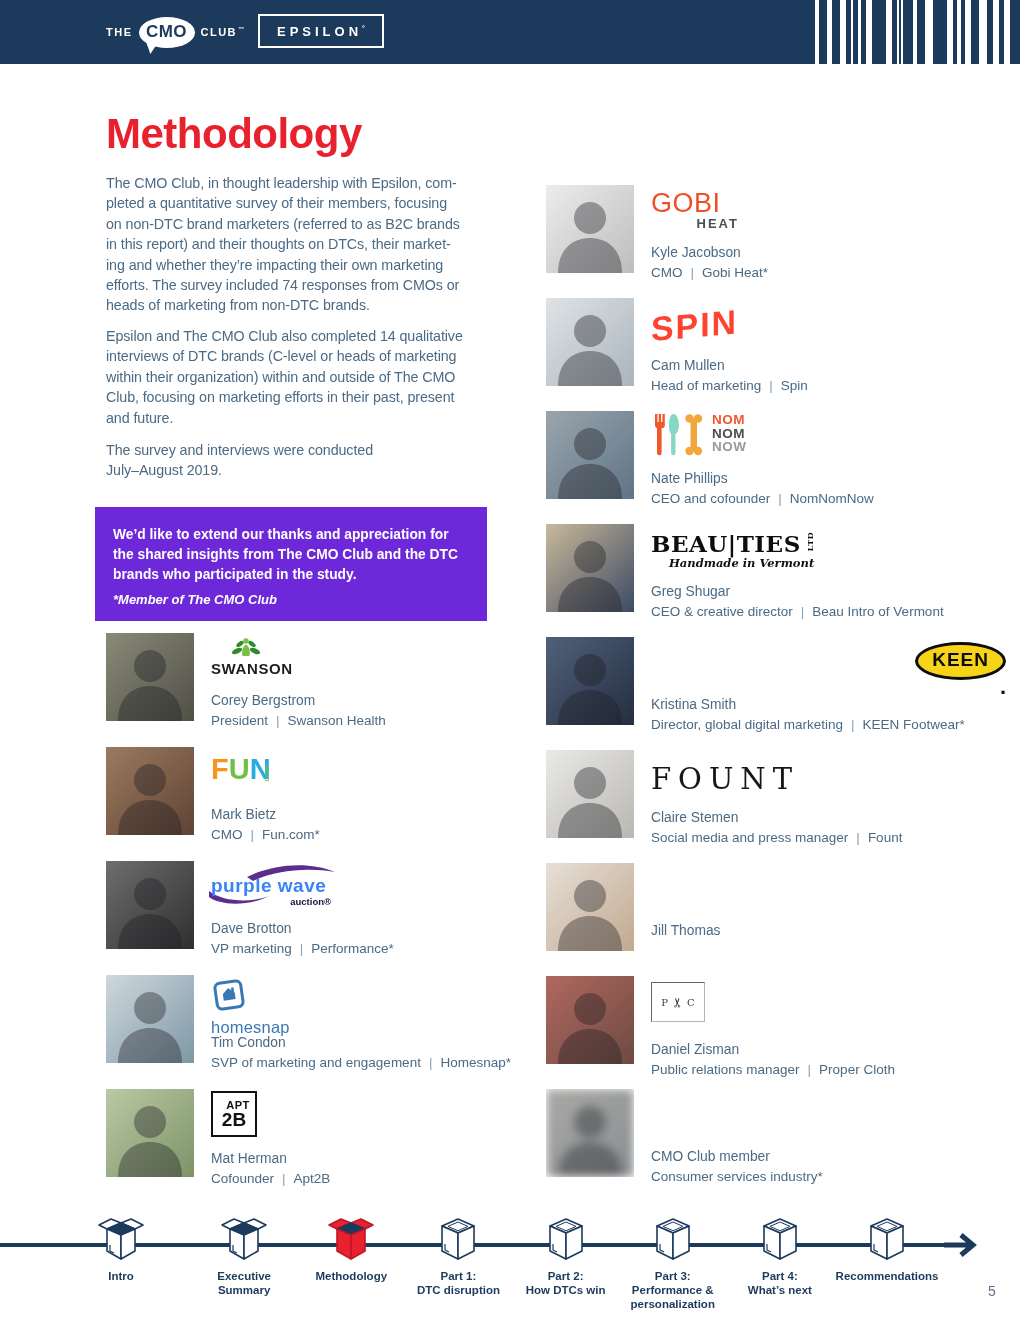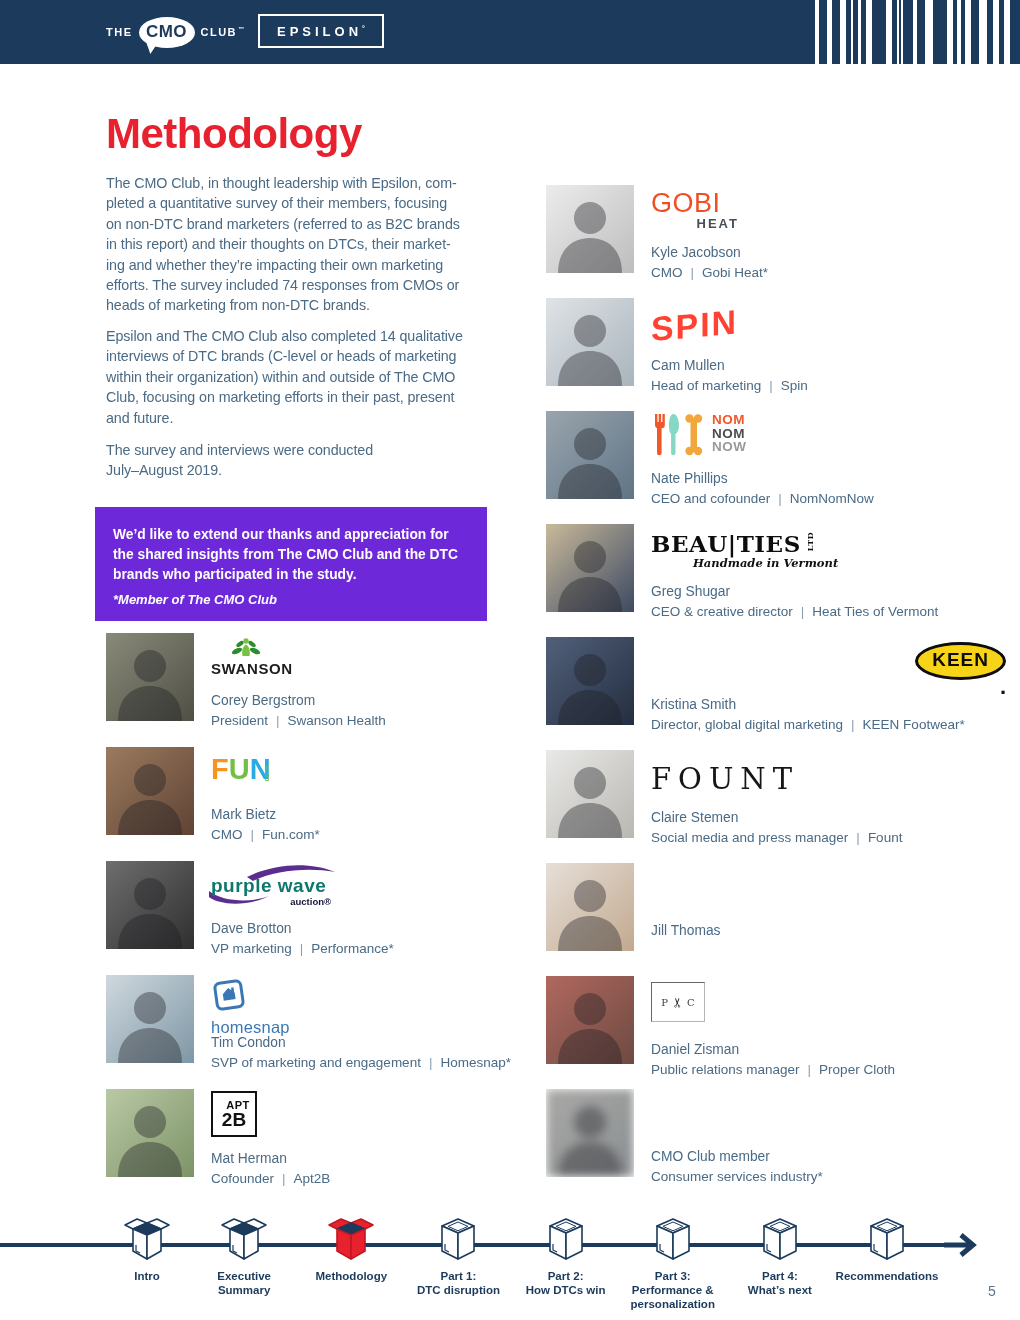--- a/index.html
+++ b/index.html
@@ -54,21 +54,21 @@
   
   .lg-swanson { padding-top:4px; }
   .sw-icon { display:block; margin-left:18px; }
   .sw-text { font-weight:800; font-size:15px; color:#1d1d1b; letter-spacing:.6px; }
   .lg-fun { position:relative; padding-top:8px; font-weight:900; font-size:29px; line-height:29px; width:70px; }
   .fun-f { color:#f7941d; } .fun-u { color:#72bf44; } .fun-n { color:#29abe2; }
   .fun-com { position:absolute; right:6px; top:12px; transform:rotate(-90deg); font-size:7px;
     font-weight:700; color:#72bf44; letter-spacing:.5px; }
   .lg-pw { position:relative; padding-top:14px; width:126px; }
   .pw-sw { position:absolute; left:-4px; top:0; }
-  .pw-text { font-weight:800; font-size:19px; color:#0f766e; letter-spacing:.5px; position:relative; }
+  .pw-text { font-weight:800; font-size:19px; color:#3b82f6; letter-spacing:.5px; position:relative; }
   .pw-sub { font-weight:700; font-size:9.5px; color:#14143c; text-align:right; width:120px; margin-top:-1px; }
   .lg-hs { padding-top:2px; }
   .hs-text { font-weight:400; font-size:16.5px; color:#3a78b5; letter-spacing:.2px; margin-top:1px; }
   .lg-apt .apt-box { width:46px; height:46px; border:2.5px solid #111; display:flex; flex-direction:column;
     align-items:center; justify-content:center; color:#111; margin-top:2px; }
   .apt-top { font-weight:700; font-size:11px; line-height:11px; letter-spacing:.5px; margin-left:8px; }
   .apt-bot { font-weight:900; font-size:19px; line-height:18px; }
   .lg-gobi { padding-top:6px; width:88px; }
   .gobi-main { font-weight:400; font-size:27px; line-height:25px; color:#f04e23; letter-spacing:.5px; }
   .gobi-sub { font-weight:800; font-size:13px; color:#474f56; text-align:right; letter-spacing:2px; }
@@ -76,21 +76,21 @@
     transform:rotate(-5deg) skewX(-5deg); transform-origin:0 50%; display:inline-block; }
   .lg-nom { display:flex; gap:9px; align-items:flex-start; padding-top:2px; }
   .nom-text div { font-weight:800; font-size:13.5px; line-height:13.5px; letter-spacing:.5px; }
   .nom1 { color:#f0582a; } .nom2 { color:#4d4d4f; } .nom3 { color:#9a9a9c; }
   .lg-bt { padding-top:6px; }
   .bt-main { font-family:"DejaVu Serif", serif; font-weight:700; font-size:23px; line-height:23px;
     color:#0d0d0d; letter-spacing:.5px; }
   .bt-ltd { display:inline-block; transform:rotate(-90deg); font-size:8px; font-weight:700;
     vertical-align:8px; margin-left:0px; }
   .bt-sub { font-family:"DejaVu Serif", serif; font-style:italic; font-weight:700; font-size:11.5px;
-    color:#111; margin-left:42px; margin-top:1px; }
+    color:#111; margin-left:18px; margin-top:1px; }
   .lg-keen { display:flex; align-items:flex-end; padding-top:5px;flex-direction:column; }
   .keen-oval { background:#f7d417; border:3px solid #0d0d0d; border-radius:50%; padding:4px 14px 6px;
     font-weight:900; font-size:19px; color:#0d0d0d; letter-spacing:1px; }
   .keen-dot { font-weight:900; font-size:22px; color:#0d0d0d; margin-left:2px; line-height:14px; }
   .lg-fount { font-family:"DejaVu Serif", serif; font-size:29px; letter-spacing:7px; color:#161616;
     padding-top:12px; }
   .lg-pc .pc-box { width:54px; height:40px; border:1px solid #b5b5b5; border-top-color:#666;
     border-left-color:#666; display:flex; align-items:center; justify-content:center; gap:4px;
     color:#3c3c3c; font-family:"DejaVu Serif", serif; font-size:10px; margin-top:6px; }
   .pc-sc { display:inline-block; transform:rotate(-90deg); font-size:13px; color:#222; }
@@ -367,21 +367,21 @@
       </div>
     </div>
     <div class="info">
       <div class="logo-slot">
             <div class="lg-bt">
     <div class="bt-main"><span>BEAU|TIES</span><span class="bt-ltd">LTD</span></div>
     <div class="bt-sub">Handmade in Vermont</div>
   </div>
           </div>
       <div class="p-name">Greg Shugar</div>
-      <div class="p-title"><span class="role">CEO &amp; creative director</span><span class="sep">|</span><span class="company">Heat Ties of Vermont</span></div>
+      <div class="p-title"><span class="role">CEO &amp; creative director</span><span class="sep">|</span><span class="company">Beau Intro of Vermont</span></div>
     </div>
   </div>
       <div class="profile">
     <div class="photo">
       <div class="photo-inner" style="background: linear-gradient(135deg, rgb(81, 96, 122) 0%, rgb(36, 46, 64) 100%);">
         <svg class="sil" viewBox="0 0 88 88">
           <circle cx="44" cy="33" r="16"></circle>
           <path d="M12,88 C12,62 29,53 44,53 C59,53 76,62 76,88 Z"></path>
         </svg>
       </div>
@@ -471,21 +471,21 @@
     </div>
   </div>
     </div>
 
   <div class="footer-nav">
     <div class="nav-line"></div>
     <svg class="nav-arrow" width="48" height="28" viewBox="0 0 48 28">
       <path d="M0,14 H28 M17,4 L29,14 L17,24" stroke="#1b3a5c" stroke-width="5" fill="none"></path>
     </svg>
     <div>
-        <div class="step" style="left: 82px;">
+        <div class="step" style="left: 56px;">
     <div class="step-icon">
             <svg width="46" height="46" viewBox="0 0 46 46">
     <g stroke="#1b3a5c" stroke-width="1.6" stroke-linejoin="round">
       <polygon points="9,13 1,9 13,3 23,7" fill="#fff"></polygon>
       <polygon points="37,13 45,9 33,3 23,7" fill="#fff"></polygon>
       <polygon points="23,7 37,13 23,19 9,13" fill="#1b3a5c"></polygon>
       <polygon points="9,13 23,19 23,43 9,35" fill="#fff"></polygon>
       <polygon points="37,13 23,19 23,43 37,35" fill="#fff"></polygon>
     </g>
     <polyline points="12,29 12,35 16,37" fill="none" stroke="#1b3a5c" stroke-width="1.2"></polyline>

